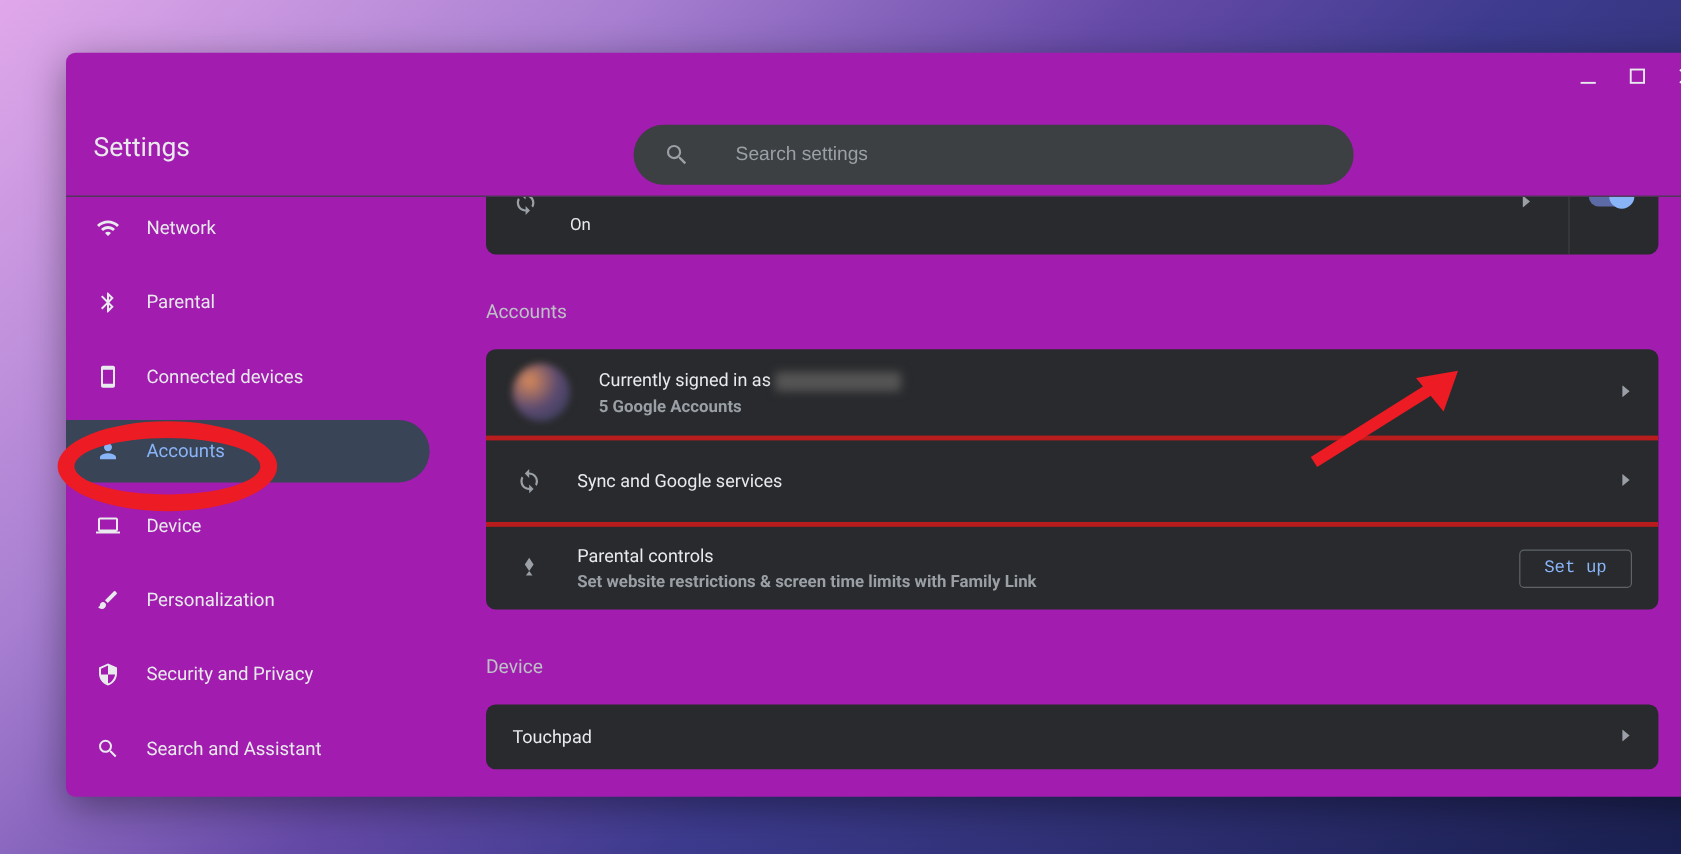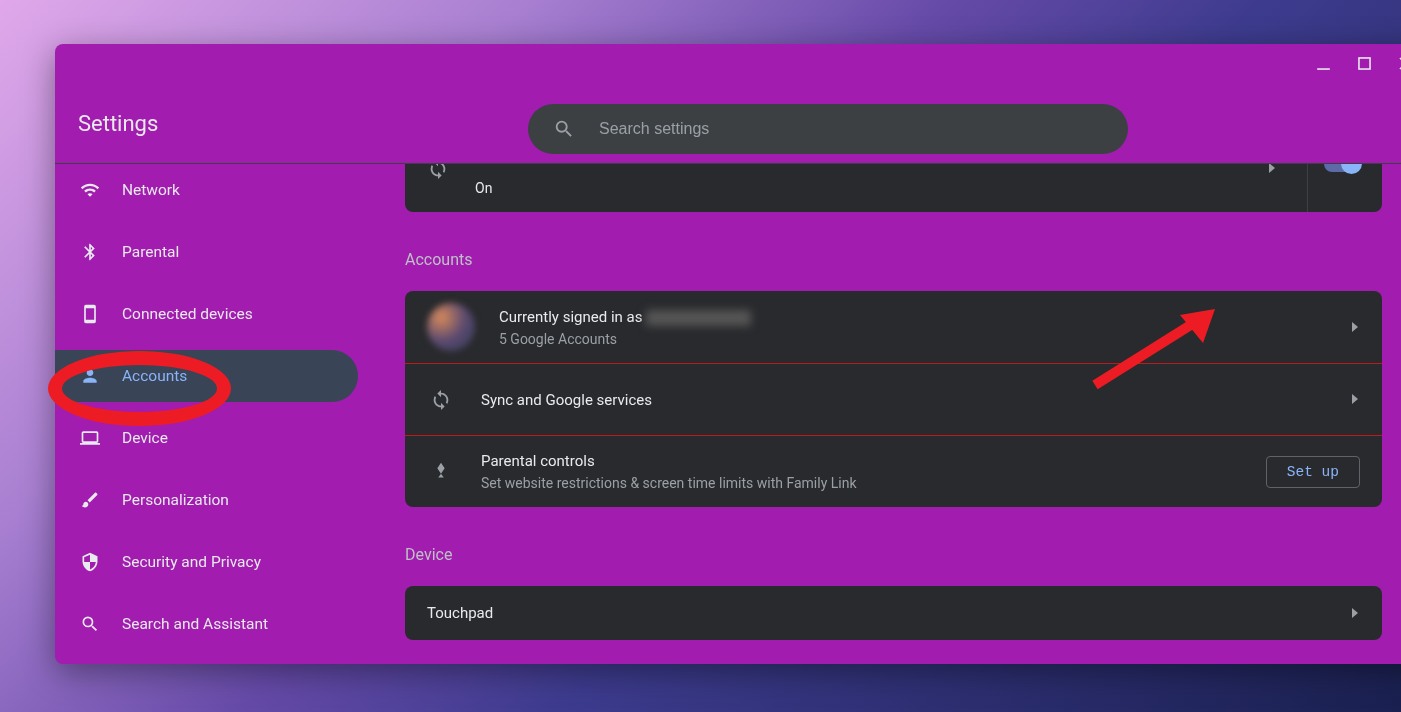--- a/index.html
+++ b/index.html
@@ -65,21 +65,21 @@
       width: 22px;
       height: 22px;
       fill: #9aa0a6;
     }
     .search-box input {
       background: transparent;
       border: none;
       outline: none;
       color: #bdc1c6;
       font-size: 16px;
-      margin-left: 24px;
+      margin-left: 38px;
       width: 500px;
     }
     .search-box input::placeholder { color: #9aa0a6; }
 
     .body {
       display: flex;
       height: calc(100% - 120px);
       justify-content: flex-end;
     }
     .sidebar {
@@ -125,31 +125,31 @@
       border-radius: 8px;
       overflow: hidden;
     }
     .row {
       display: flex;
       align-items: center;
       min-height: 72px;
       padding: 12px 22px;
       position: relative;
     }
-    .row + .row { border-top: 1px solid #b91c1c; }
+    .row + .row { border-top: 4px solid #b91c1c; }
     .row .row-icon {
       width: 28px;
       display: flex;
       justify-content: center;
       margin-right: 26px;
     }
     .row .row-icon svg { width: 22px; height: 22px; fill: #9aa0a6; }
     .row .texts { flex: 1; }
     .row .primary { color: #e8eaed; font-size: 15px; line-height: 1.6; }
-    .row .secondary { color: #9aa0a6; font-size: 14px; line-height: 1.5; }
+    .row .secondary { color: #9aa0a6; font-size: 14px; line-height: 1.5; font-weight: bold; }
     .row .arrow { color: #9aa0a6; font-size: 13px; }
     .row .arrow svg { width:10px; height:10px; fill:#9aa0a6; }
 
     .partial-row {
       background: #292a2d;
       border-radius: 0 0 8px 8px;
       height: 48px;
       display: flex;
       align-items: center;
       padding-left: 70px;

